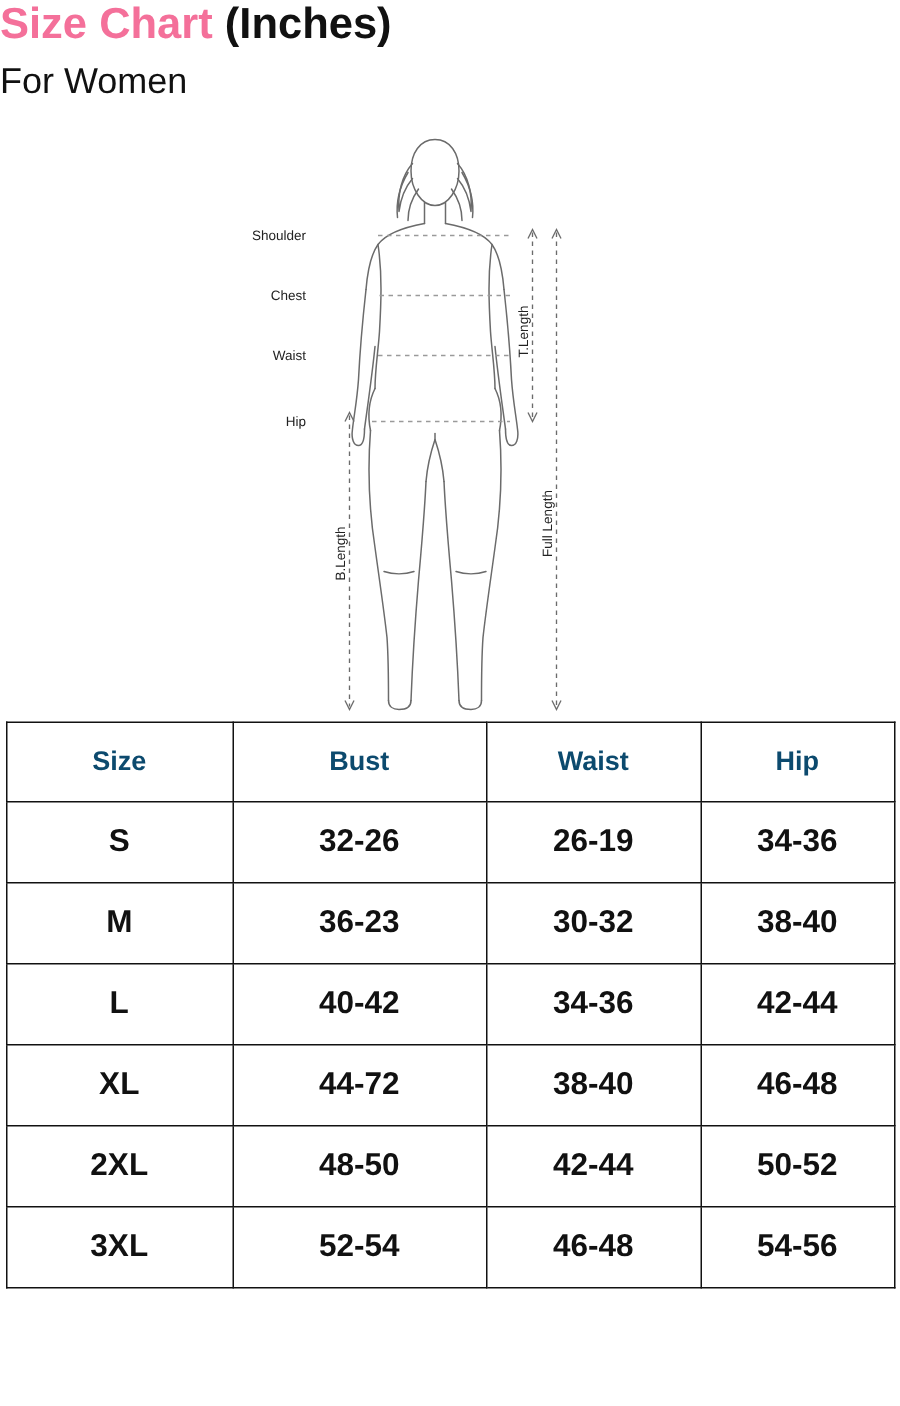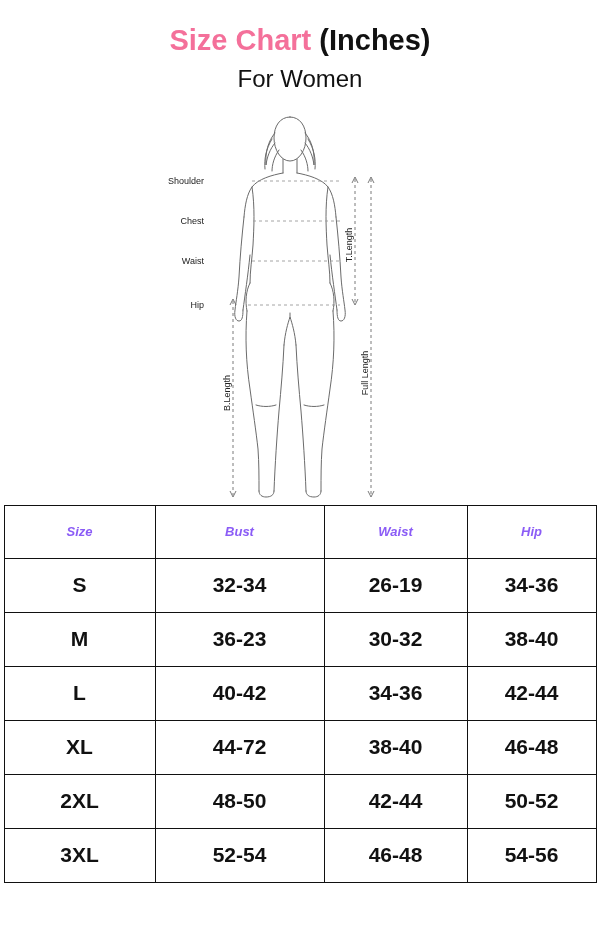--- a/index.html
+++ b/index.html
@@ -11,22 +11,21 @@
     width: 600px;
     height: 937px;
     font-family: "Liberation Sans", sans-serif;
     color: #000000;
     position: relative;
     overflow: hidden;
   }
 
   
   .title-block {
-    text-align: center;
-    padding-top: 24px;
+    text-align: left;
   }
   .title-line1 {
     font-size: 29px;
     font-weight: bold;
     letter-spacing: 0px;
     line-height: 1.15;
   }
   .title-accent {
     color: #f4709a;
   }
@@ -66,24 +65,23 @@
   }
   .size-table th,
   .size-table td {
     border: 1px solid #111111;
     text-align: center;
     height: 51px;
     font-size: 21px;
     font-weight: bold;
   }
   .size-table thead th {
-    color: #8b5cf6;
-    font-size: 13px;
+    color: #0c4a6e;
+    font-size: 18px;
     height: 50px;
-    font-style: italic;
   }
   .size-table td {
     color: #111111;
   }
   .col-size   { width: 148px; }
   .col-bust   { width: 166px; }
   .col-waist  { width: 140px; }
   .col-hip    { width: 126px; }
 </style>
 </head>
@@ -181,21 +179,21 @@
     <tr>
       <th class="col-size">Size</th>
       <th class="col-bust">Bust</th>
       <th class="col-waist">Waist</th>
       <th class="col-hip">Hip</th>
     </tr>
   </thead>
   <tbody>
     <tr>
       <td>S</td>
-      <td>32-34</td>
+      <td>32-26</td>
       <td>26-19</td>
       <td>34-36</td>
     </tr>
     <tr>
       <td>M</td>
       <td>36-23</td>
       <td>30-32</td>
       <td>38-40</td>
     </tr>
     <tr>

